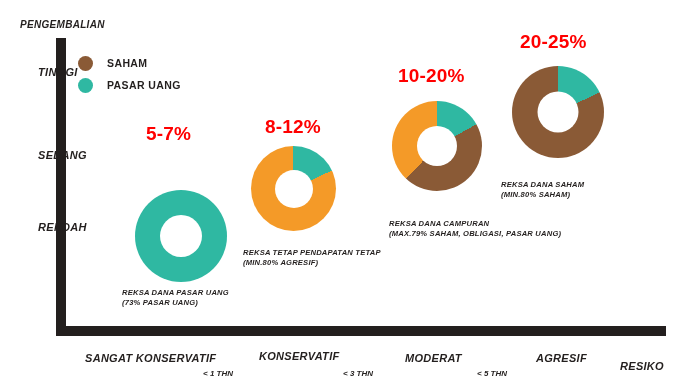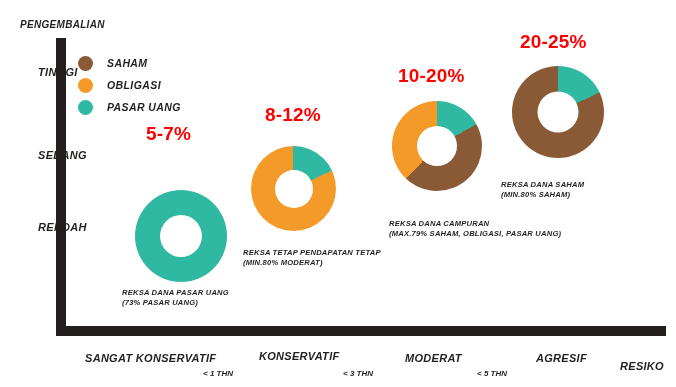--- a/index.html
+++ b/index.html
@@ -43,21 +43,21 @@
     position:absolute;
     font-size:8px;font-weight:bold;font-style:italic;
     color:#231f1e;white-space:nowrap;
   }
 
   
   .legend{position:absolute;left:78px;top:52px;}
   .legend-row{display:flex;align-items:center;height:22px;}
   .legend-dot{width:15px;height:15px;border-radius:50%;flex:0 0 auto;}
   .legend-label{
-    margin-left:14px;font-size:10.5px;font-weight:bold;font-style:italic;
+    margin-left:14px;font-size:10.5px;font-weight:bold;
     color:#231f1e;letter-spacing:.4px;white-space:nowrap;
   }
   .legend-note{
     margin-top:5px;margin-left:-1px;
     font-size:13px;font-style:italic;font-weight:bold;
     color:#ff0000;white-space:nowrap;
   }
 
   
   .donut-group{position:absolute;}
@@ -92,48 +92,44 @@
   <div class="y-tick" style="top:66px;">TINGGI</div>
   <div class="y-tick" style="top:149px;">SEDANG</div>
   <div class="y-tick" style="top:221px;">RENDAH</div>
 
   <div class="legend">
     <div class="legend-row">
       <span class="legend-dot" style="background:#8a5a36"></span>
       <span class="legend-label">SAHAM</span>
     </div>
     <div class="legend-row">
-      <span class="legend-dot" style="background:#f49a28"></span>
-      <span class="legend-label">OBLIGASI</span>
-    </div>
-    <div class="legend-row">
       <span class="legend-dot" style="background:#2fb8a2"></span>
       <span class="legend-label">PASAR UANG</span>
     </div>
   </div>
 
   <div class="donut-group">
     <div class="ret-label" style="left:146px;top:123px;">5-7%</div>
     <div class="donut" id="donut0" style="left: 135px; top: 190px; width: 92px; height: 92px; position: absolute; background: rgb(47, 184, 162);">
       <div class="hole" style="width:42px;height:42px;"></div>
     </div>
     <div class="caption" style="left:122px;top:288px;">
       <div>REKSA DANA PASAR UANG</div>
       <div>(73% PASAR UANG)</div>
     </div>
   </div>
 
   <div class="donut-group">
-    <div class="ret-label" style="left:265px;top:104px;">8-12%</div>
+    <div class="ret-label" style="left:265px;top:116px;">8-12%</div>
     <div class="donut" id="donut1" style="left: 251px; top: 146px; width: 85px; height: 85px; position: absolute; background: conic-gradient(rgb(47, 184, 162) 0deg, rgb(47, 184, 162) 64.8deg, rgb(244, 154, 40) 64.8deg, rgb(244, 154, 40) 360deg);">
       <div class="hole" style="width:38px;height:38px;"></div>
     </div>
     <div class="caption" style="left:243px;top:248px;">
       <div>REKSA TETAP PENDAPATAN TETAP</div>
-      <div>(MIN.80% MODERAT)</div>
+      <div>(MIN.80% AGRESIF)</div>
     </div>
   </div>
 
   <div class="donut-group">
     <div class="ret-label" style="left:398px;top:65px;">10-20%</div>
     <div class="donut" id="donut2" style="left: 392px; top: 101px; width: 90px; height: 90px; position: absolute; background: conic-gradient(rgb(47, 184, 162) 0deg, rgb(47, 184, 162) 61.2deg, rgb(138, 90, 54) 61.2deg, rgb(138, 90, 54) 223.2deg, rgb(244, 154, 40) 223.2deg, rgb(244, 154, 40) 360deg);">
       <div class="hole" style="width:40px;height:40px;"></div>
     </div>
     <div class="caption" style="left:389px;top:219px;">
       <div>REKSA DANA CAMPURAN</div>

